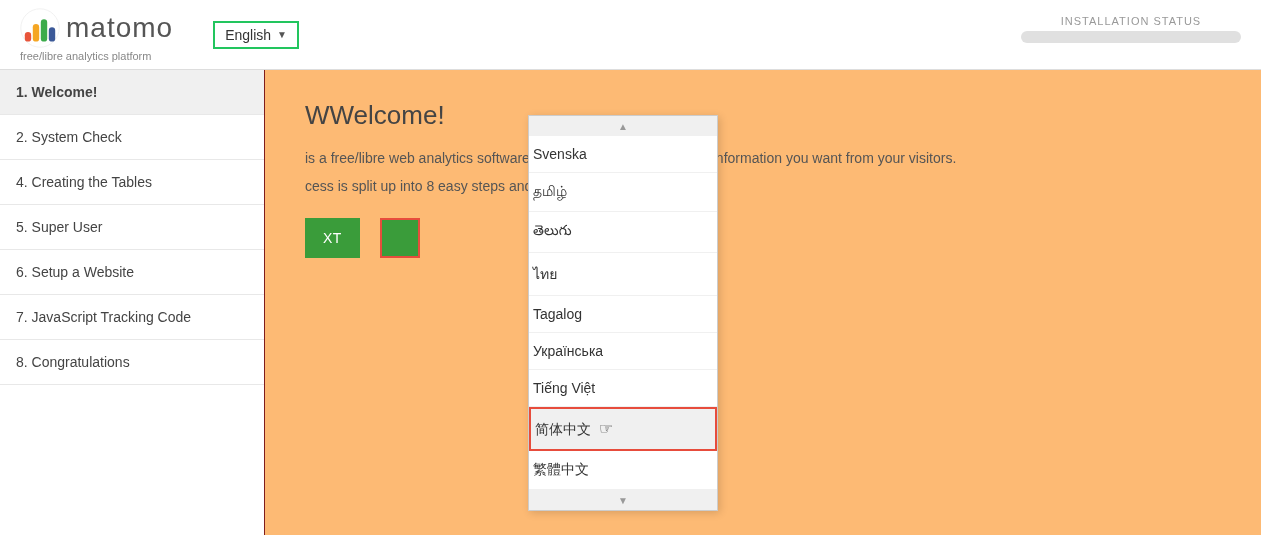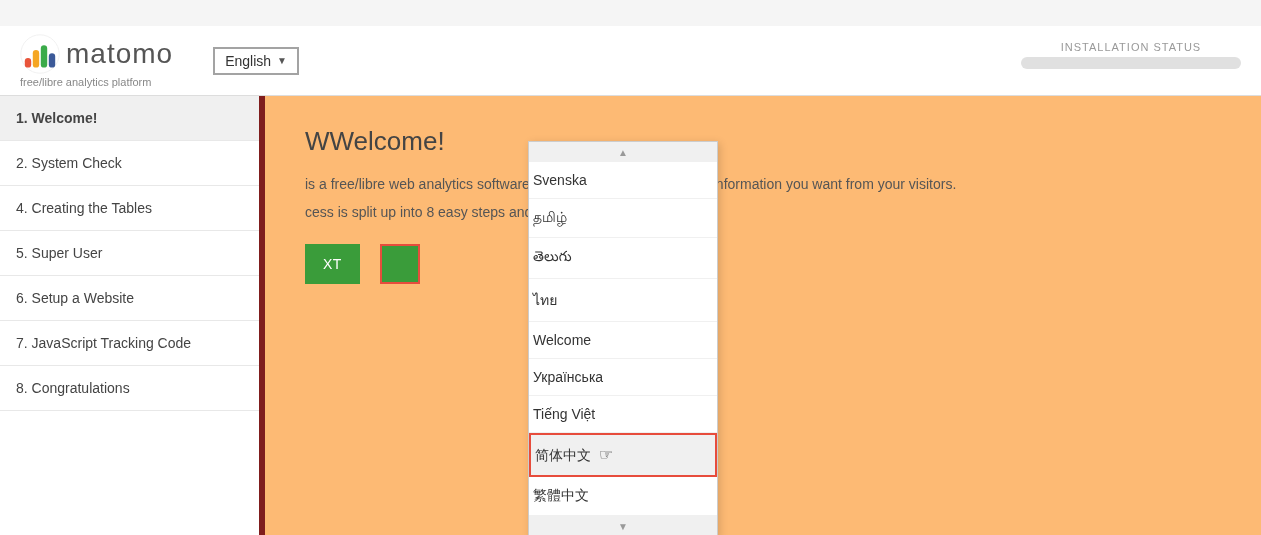--- a/index.html
+++ b/index.html
@@ -16,21 +16,20 @@
 
     
     .header {
       display: flex;
       align-items: center;
       padding: 10px 20px;
       background: #fff;
       border-bottom: 1px solid #ddd;
       height: 70px;
       position: relative;
-      margin-top: 26px;
     }
 
     .logo-area {
       display: flex;
       flex-direction: column;
     }
 
     .logo-img {
       display: flex;
       align-items: center;
@@ -54,21 +53,21 @@
       color: #888;
       margin-top: 2px;
     }
 
     .lang-selector {
       margin-left: 40px;
       position: relative;
     }
 
     .lang-button {
-      border: 2px solid #a3a3a3;
+      border: 2px solid #22c55e;
       background: #fff;
       color: #333;
       padding: 4px 10px;
       cursor: pointer;
       font-size: 14px;
       display: flex;
       align-items: center;
       gap: 6px;
     }
 
@@ -102,21 +101,21 @@
     
     .main-layout {
       display: flex;
       height: calc(535px - 70px);
     }
 
     
     .sidebar {
       width: 265px;
       background: #fff;
-      border-right: 6px solid #7f1d1d;
+      border-right: 1px solid #7f1d1d;
       flex-shrink: 0;
     }
 
     .sidebar-item {
       padding: 14px 16px;
       border-bottom: 1px solid #e8e8e8;
       cursor: pointer;
       font-size: 14px;
       color: #444;
     }
@@ -323,21 +322,21 @@
           <div class="dropdown-item">
             <span>தமிழ்</span>
           </div>
           <div class="dropdown-item">
             <span>తెలుగు</span>
           </div>
           <div class="dropdown-item">
             <span>ไทย</span>
           </div>
           <div class="dropdown-item">
-            <span>Welcome</span>
+            <span>Tagalog</span>
           </div>
           <div class="dropdown-item">
             <span>Українська</span>
           </div>
           <div class="dropdown-item">
             <span>Tiếng Việt</span>
           </div>
           <div class="dropdown-item highlighted">
             <span>简体中文</span>
             <span class="cursor-hand">☞</span>

